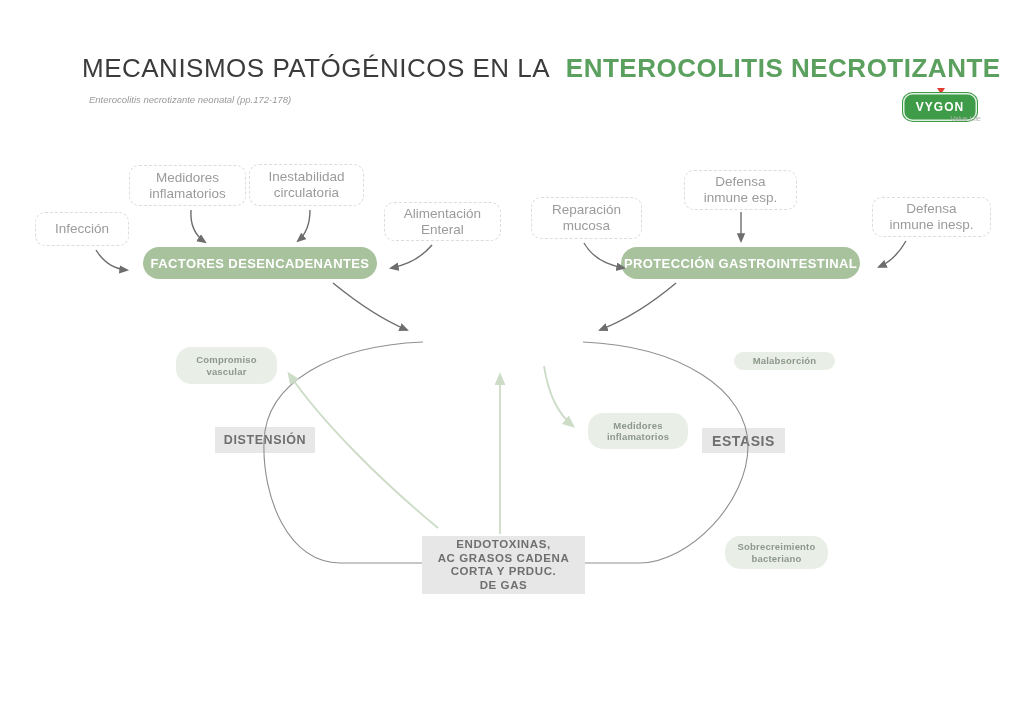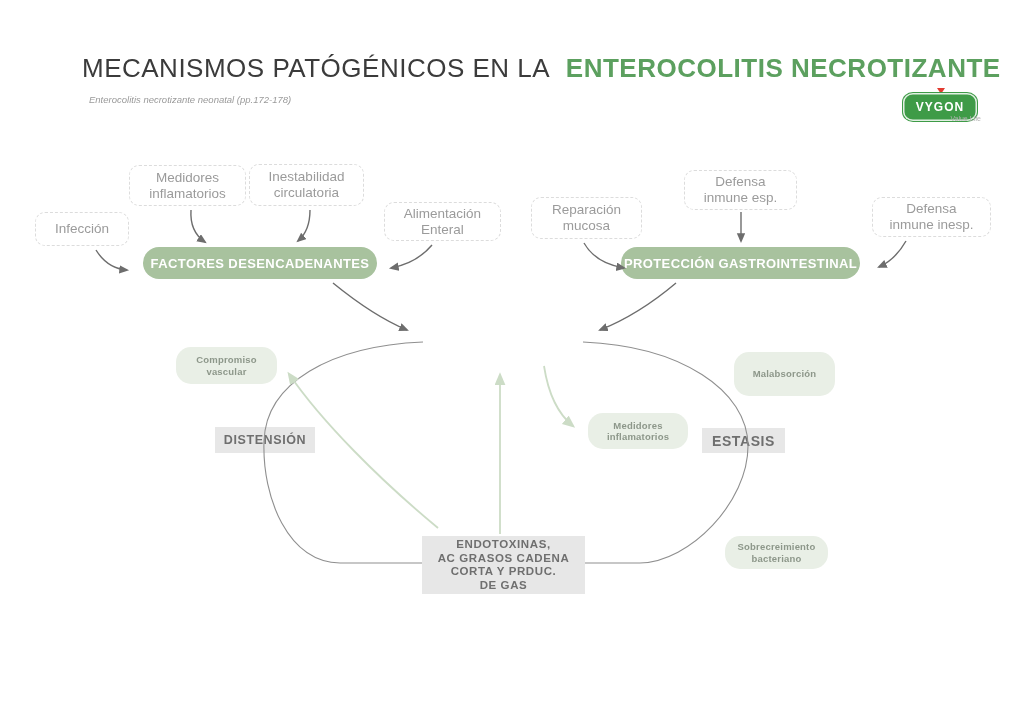--- a/index.html
+++ b/index.html
@@ -85,21 +85,21 @@
 
   <div class="node graybox" style="left:215px;top:427px;width:100px;height:26px;font-size:12.5px">DISTENSIÓN</div>
   <div class="node graybox" style="left:702px;top:428px;width:83px;height:25px;font-size:14px">ESTASIS</div>
   <div class="node graybox" style="left:422px;top:536px;width:163px;height:58px;font-size:11.5px;line-height:13.5px">ENDOTOXINAS,
 AC GRASOS CADENA
 CORTA Y PRDUC.
 DE GAS</div>
 
   <div class="node softpill" style="left:176px;top:347px;width:101px;height:37px">Compromiso
 vascular</div>
-  <div class="node softpill" style="left:734px;top:352px;width:101px;height:44px">Malabsorción</div>
+  <div class="node softpill" style="left:734px;top:352px;width:101px;height:18px">Malabsorción</div>
   <div class="node softpill" style="left:588px;top:413px;width:100px;height:36px">Medidores
 inflamatorios</div>
   <div class="node softpill" style="left:725px;top:536px;width:103px;height:33px">Sobrecreimiento
 bacteriano</div>
 
   <svg class="connectors" width="1024" height="724" viewBox="0 0 1024 724">
     <defs>
       <marker id="ah-dark" markerWidth="8" markerHeight="8" refX="5.5" refY="3" orient="auto">
         <path d="M0,0 L7,3 L0,6 Z" style="fill:var(--arrow-dark)"></path>
       </marker>

